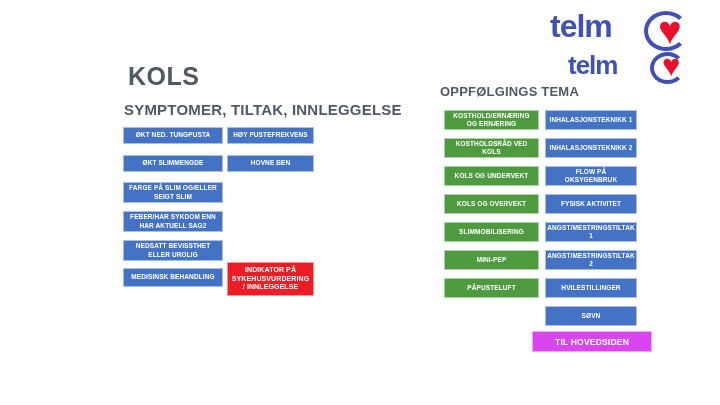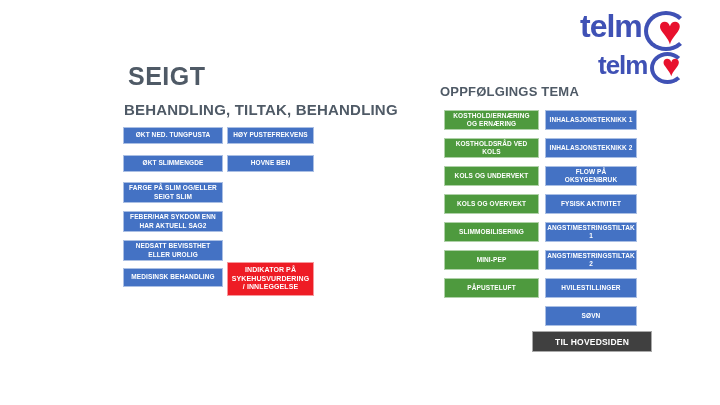--- a/index.html
+++ b/index.html
@@ -23,21 +23,20 @@
     width: 170px;
     height: 80px;
   }
   .logo-word {
     position: absolute;
     font-family: "Liberation Sans", sans-serif;
     font-weight: bold;
     color: #3f51b5;
     letter-spacing: -1px;
     white-space: nowrap;
-    margin-left: 30px;
   }
   .logo-1 { top: 2px; left: 10px; font-size: 32px; }
   .logo-2 { top: 44px; left: 28px; font-size: 26px; }
   .heart {
     position: absolute;
     color: #e8112d;
     font-size: 34px;
     line-height: 1;
   }
   .heart-1 { top: 4px; left: 118px; font-size: 40px; }
@@ -102,21 +101,21 @@
   .green  { background: #4e9a3e; }
   .red    { background: #ee1c25; }
   .btn.big { font-size: 7px; }
 
   #main-link {
     position: absolute;
     left: 532px;
     top: 331px;
     width: 118px;
     height: 19px;
-    background: #404040;
+    background: #d946ef;
     color: #fff;
     font-size: 8.5px;
     font-weight: bold;
     display: flex;
     align-items: center;
     justify-content: center;
     border: 1px solid rgba(255,255,255,0.55);
     cursor: pointer;
     letter-spacing: 0.2px;
   }
@@ -127,22 +126,22 @@
 <div id="logo-area">
   <span class="logo-word logo-1">telm</span>
   <span class="at-ring at-1"></span>
   <span class="heart heart-1">♥</span>
 
   <span class="logo-word logo-2">telm</span>
   <span class="at-ring at-2"></span>
   <span class="heart heart-2">♥</span>
 </div>
 
-<div id="kols-title">SEIGT</div>
-<div id="symptom-title">BEHANDLING, TILTAK, BEHANDLING</div>
+<div id="kols-title">KOLS</div>
+<div id="symptom-title">SYMPTOMER, TILTAK, INNLEGGELSE</div>
 <div id="oppfolging-title">OPPFØLGINGS TEMA</div>
 
 <div id="left-buttons">
     <div class="btn blue" style="left: 123px; top: 127px; width: 100px; height: 17px;">ØKT NED. TUNGPUSTA</div>
     <div class="btn blue" style="left: 227px; top: 127px; width: 87px; height: 17px;">HØY PUSTEFREKVENS</div>
     <div class="btn blue" style="left: 123px; top: 155px; width: 100px; height: 17px;">ØKT SLIMMENGDE</div>
     <div class="btn blue" style="left: 227px; top: 155px; width: 87px; height: 17px;">HOVNE BEN</div>
     <div class="btn blue" style="left: 123px; top: 182px; width: 100px; height: 21px;">FARGE PÅ SLIM OG/ELLER SEIGT SLIM</div>
     <div class="btn blue" style="left: 123px; top: 211px; width: 100px; height: 21px;">FEBER/HAR SYKDOM ENN HAR AKTUELL SAG2</div>
     <div class="btn blue" style="left: 123px; top: 240px; width: 100px; height: 21px;">NEDSATT BEVISSTHET ELLER UROLIG</div>

